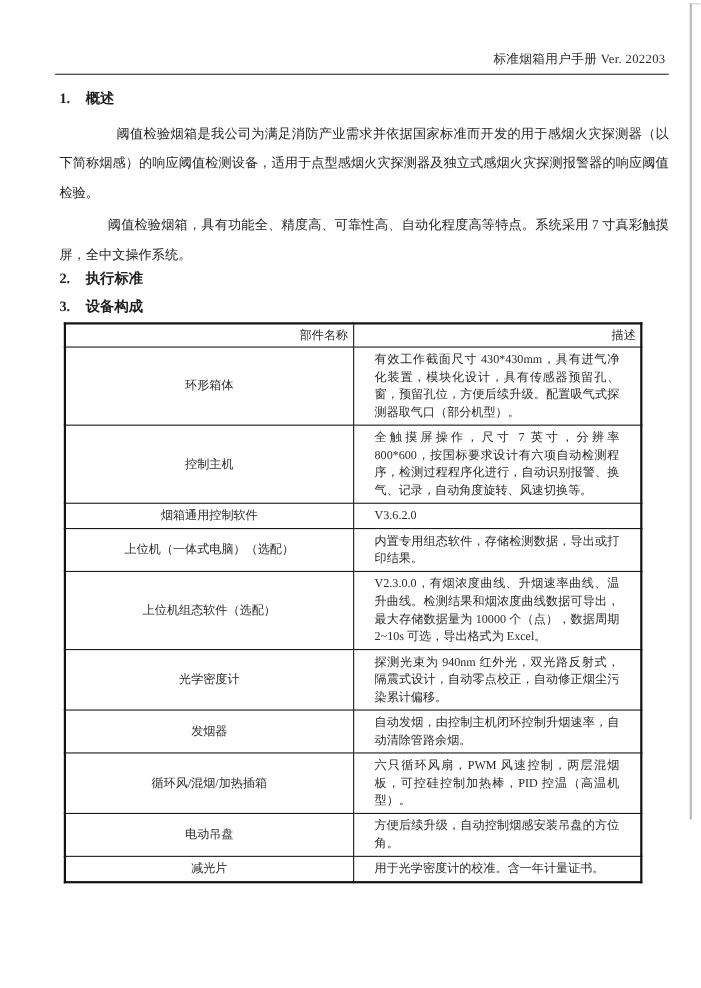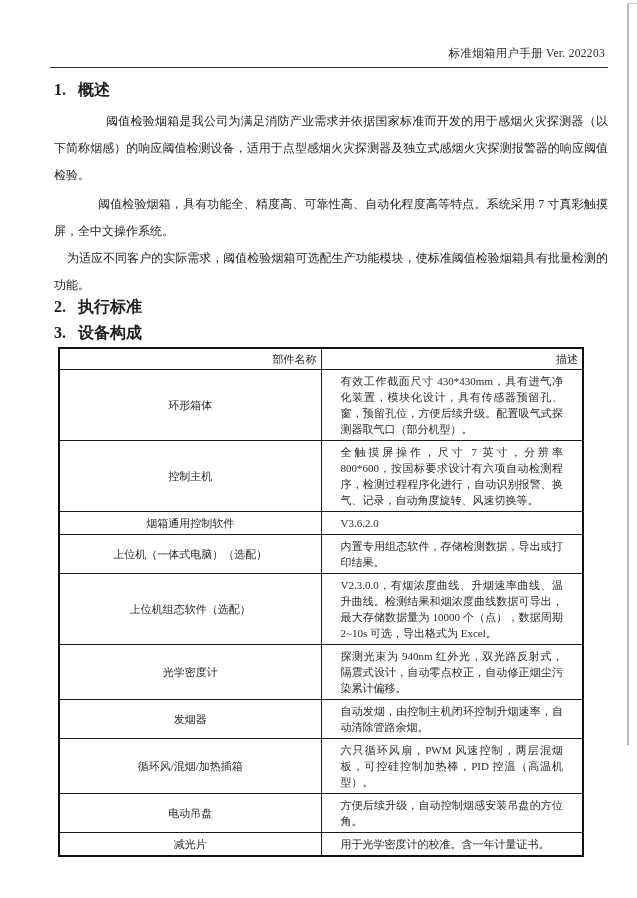--- a/index.html
+++ b/index.html
@@ -20,21 +20,21 @@
     font-size:11.5px;letter-spacing:0.3px;color:#2b2b2b;
   }
   .header-rule{
     position:absolute;top:67px;left:50px;width:558px;height:1px;
     background:#2f2f2f;
   }
   .content{
     position:absolute;left:54px;top:82px;width:554px;
   }
   .sec-head{
-    font-weight:bold;font-size:16px;color:#1e1e1e;
+    font-weight:bold;font-size:13px;color:#1e1e1e;
     margin:0 0 10px 0;line-height:16px;
   }
   .sec-head .num{display:inline-block;width:24px;}
   .sec-head.s2{}
   .sec-head.s3{margin-top:4px;margin-bottom:6px;}
   p.body-par{
     margin:0;font-size:12px;line-height:27px;
     text-align:justify;color:#262626;
   }
   p.ind-a{text-indent:52px;}
@@ -73,21 +73,20 @@
   <div class="header-rule"></div>
 
   <div class="content">
 
     <div class="sec-head s1">
       <span class="num">1.</span><span>概述</span>
     </div>
 
     <p class="body-par ind-a">阈值检验烟箱是我公司为满足消防产业需求并依据国家标准而开发的用于感烟火灾探测器（以下简称烟感）的响应阈值检测设备，适用于点型感烟火灾探测器及独立式感烟火灾探测报警器的响应阈值检验。</p>
     <p class="body-par ind-b">阈值检验烟箱，具有功能全、精度高、可靠性高、自动化程度高等特点。系统采用 7 寸真彩触摸屏，全中文操作系统。</p>
-    <p class="body-par ind-c">为适应不同客户的实际需求，阈值检验烟箱可选配生产功能模块，使标准阈值检验烟箱具有批量检测的功能。</p>
 
     <div class="sec-head s2">
       <span class="num">2.</span><span>执行标准</span>
     </div>
 
 
     <div class="sec-head s3">
       <span class="num">3.</span><span>设备构成</span>
     </div>
 

